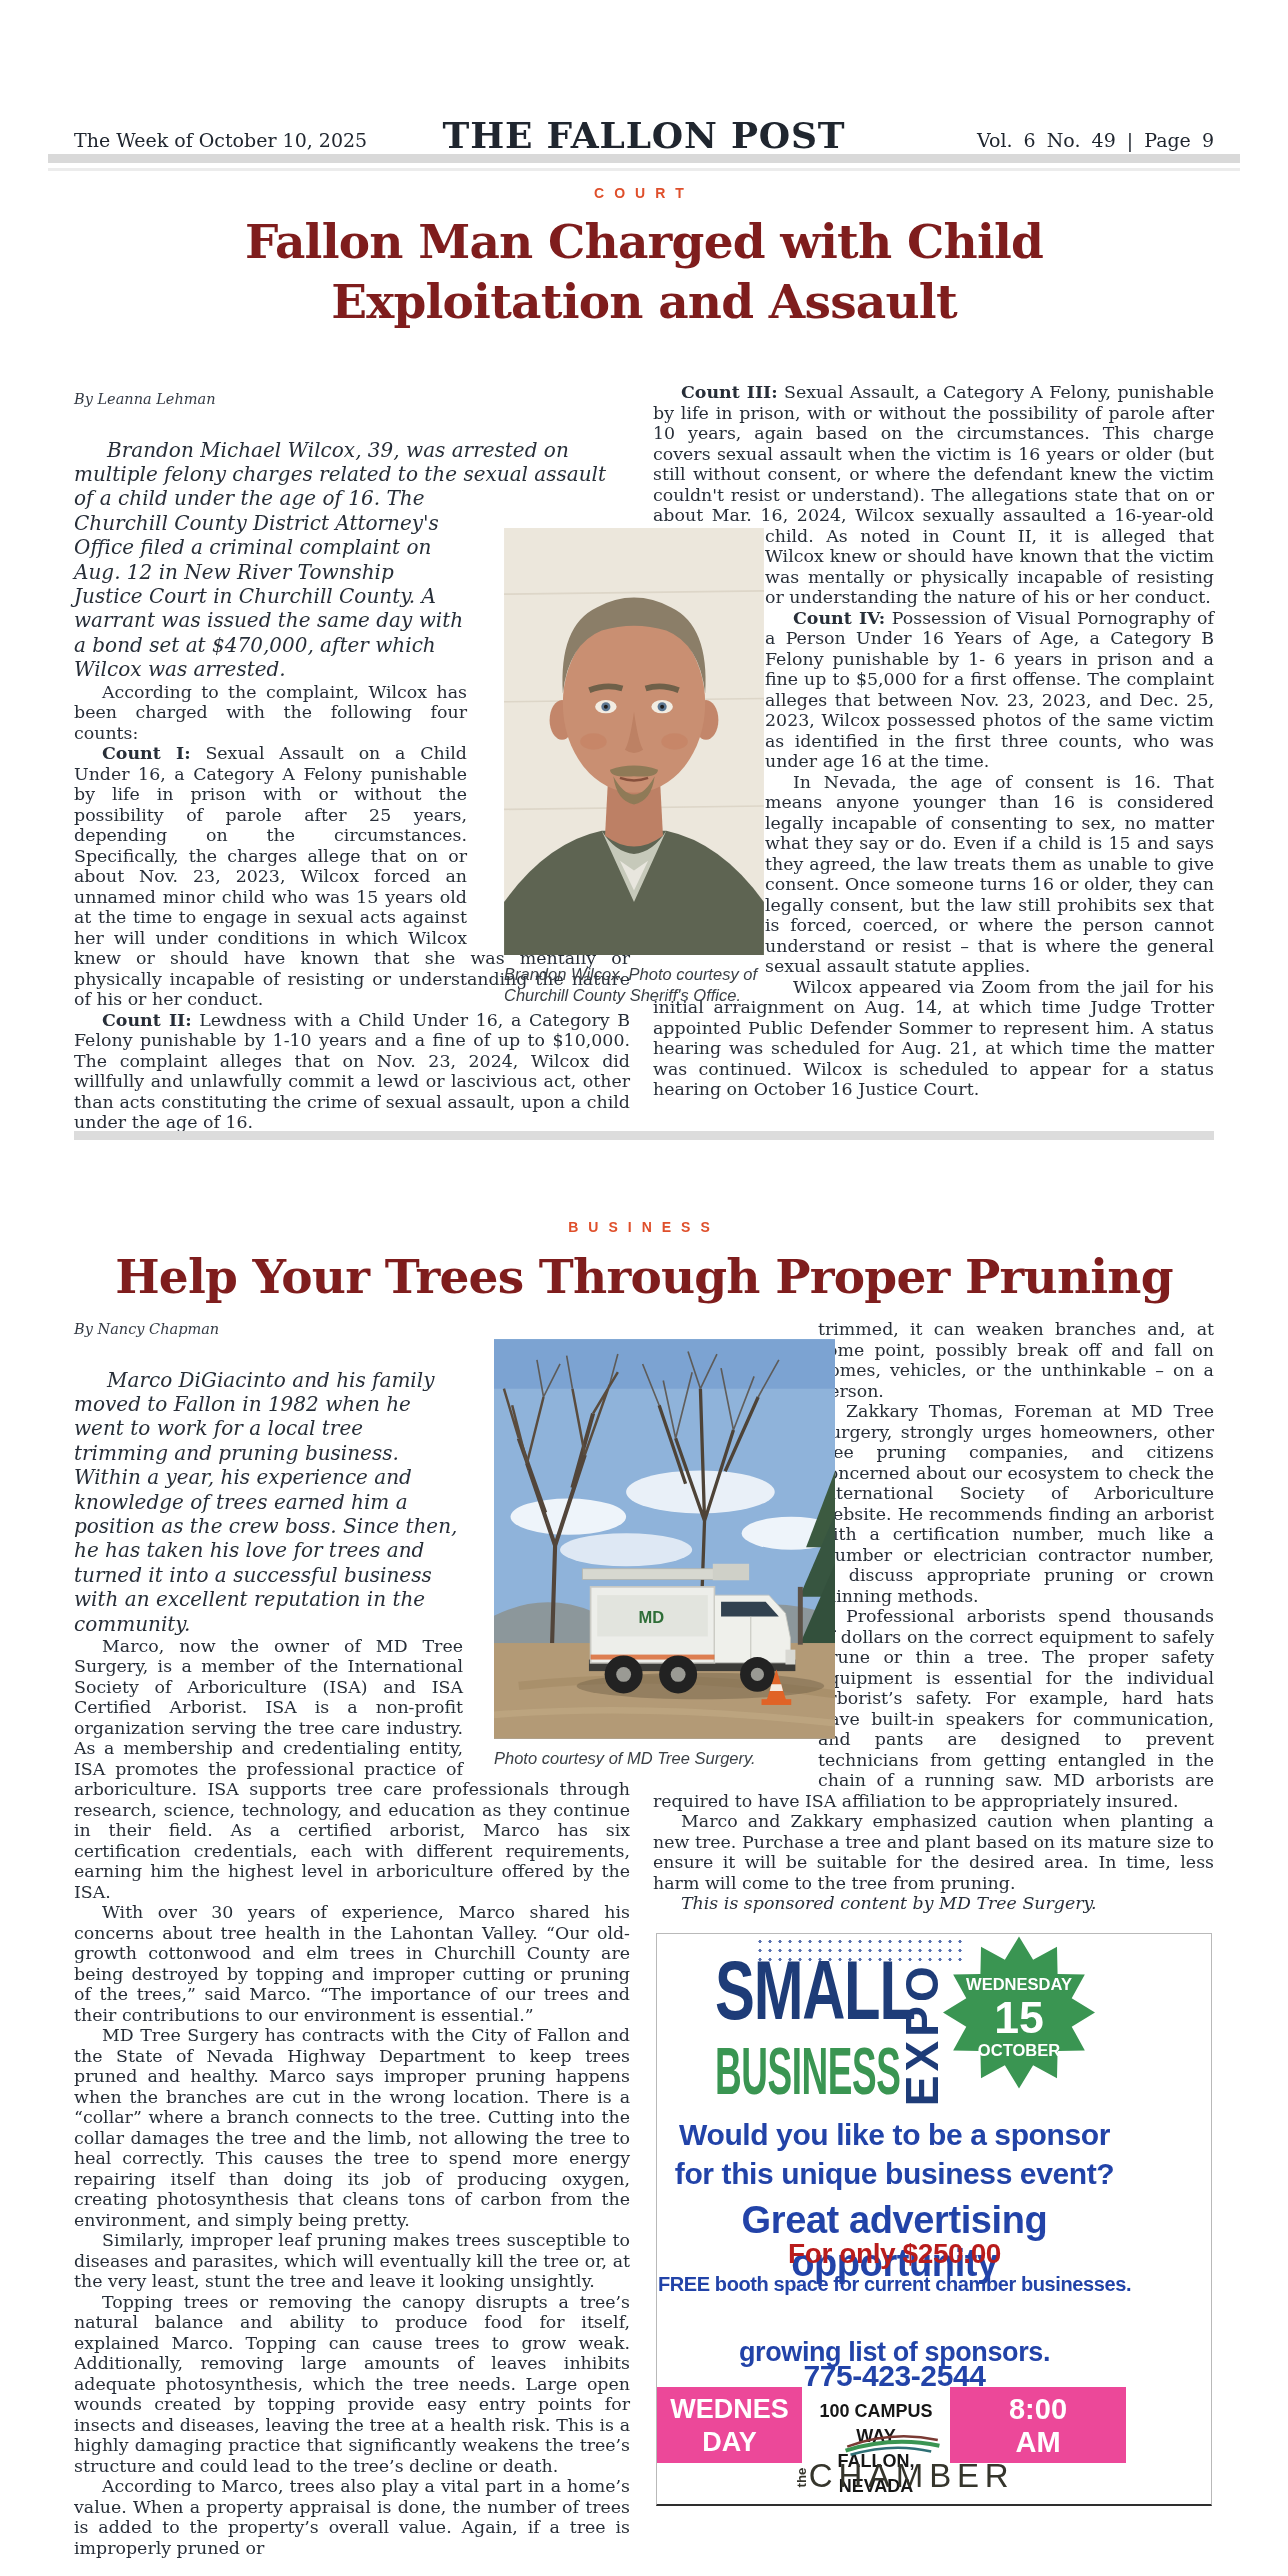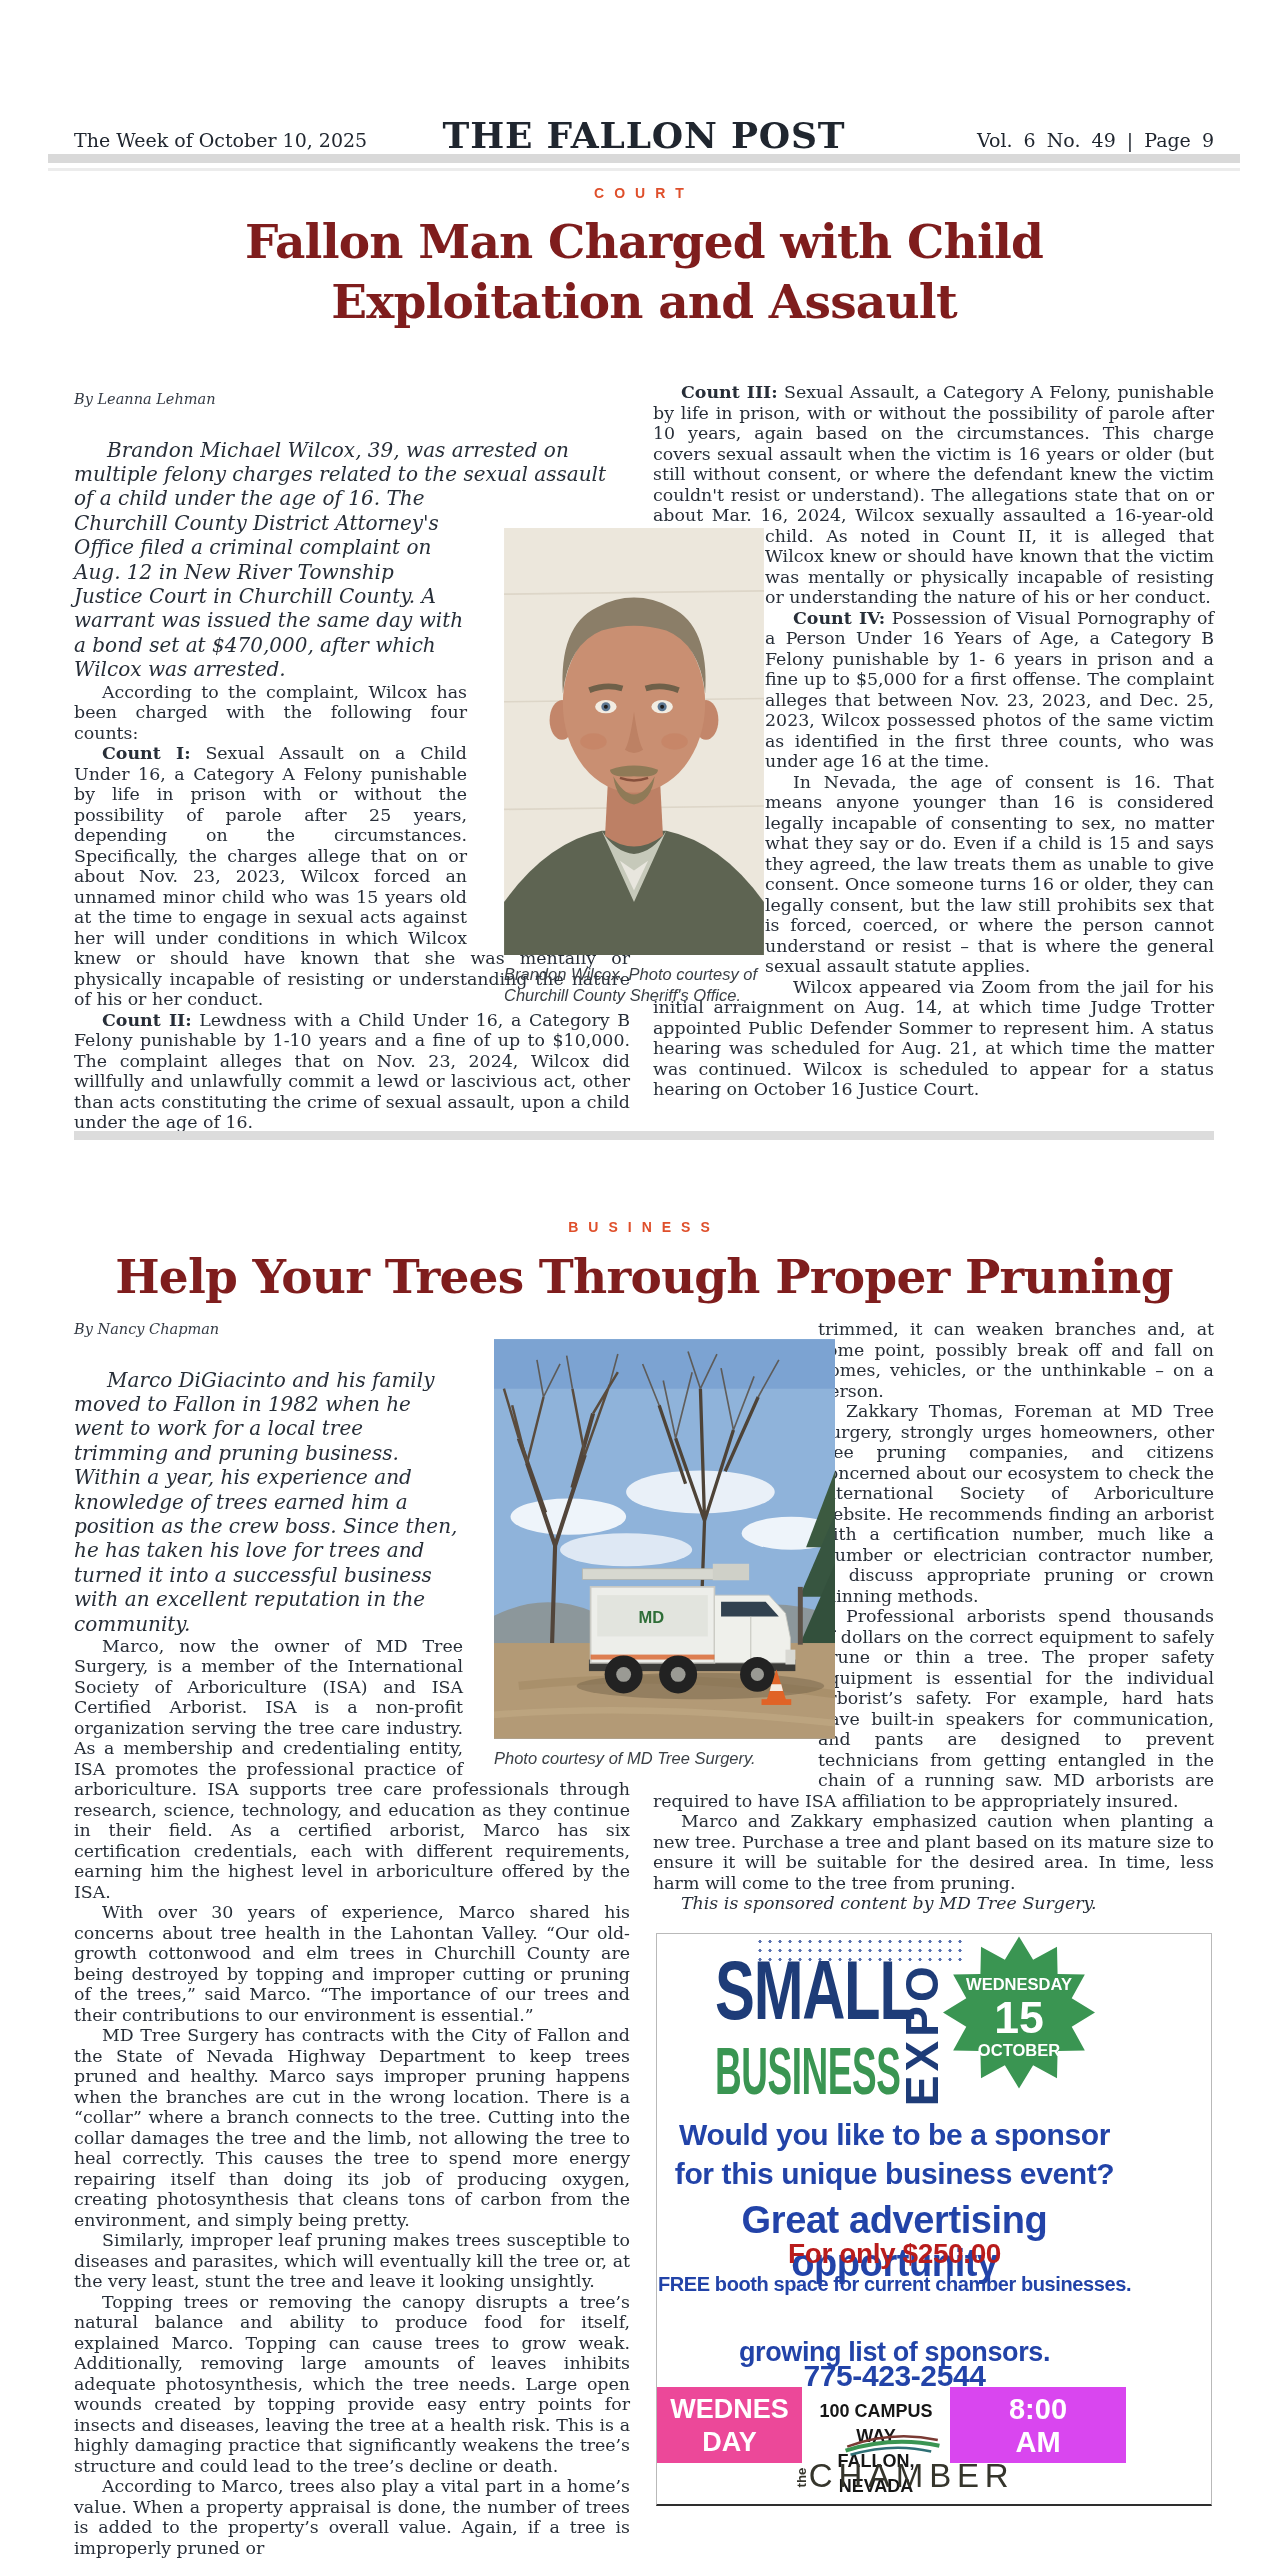--- a/index.html
+++ b/index.html
@@ -77,21 +77,21 @@
   .l3{top:265px;font-size:38px;}
   .l4{top:304px;font-size:28px;color:#b91c1c;}
   .l5{top:339px;font-size:20px;}
   .l6{top:365px;font-size:27px;}
   .l7{top:403px;font-size:27px;}
   .l8{top:425px;font-size:30px;}
   .ad-box{position:absolute;top:453px;height:76px;box-sizing:border-box;text-align:center;
           font-weight:bold;color:#ffffff;}
   .ad-navy{left:0;width:145px;background:#ec4899;font-size:27px;line-height:33px;padding-top:5.8px;}
   .ad-mid{left:145px;width:148px;background:#ffffff;color:#161616;font-size:18px;line-height:25px;padding-top:11.6px;}
-  .ad-greenbox{left:293px;width:176px;background:#d946ef;font-size:29px;line-height:33px;padding-top:5.8px;}
+  .ad-greenbox{left:293px;width:176px;background:#ec4899;font-size:29px;line-height:33px;padding-top:5.8px;}
   .ad-logo{position:absolute;left:132px;top:496px;width:207px;text-align:center;}
   .ad-logo .swoosh{display:block;margin:0 auto;}
   .logo-line{white-space:nowrap;color:#35352c;}
   .logo-line .the{display:inline-block;transform:rotate(-90deg) translateY(2.5px);
                   font-size:13.2px;font-weight:bold;vertical-align:5px;}
   .logo-line .name{font-size:33px;letter-spacing:5.8px;}
 </style>
 </head>
 <body>
 

